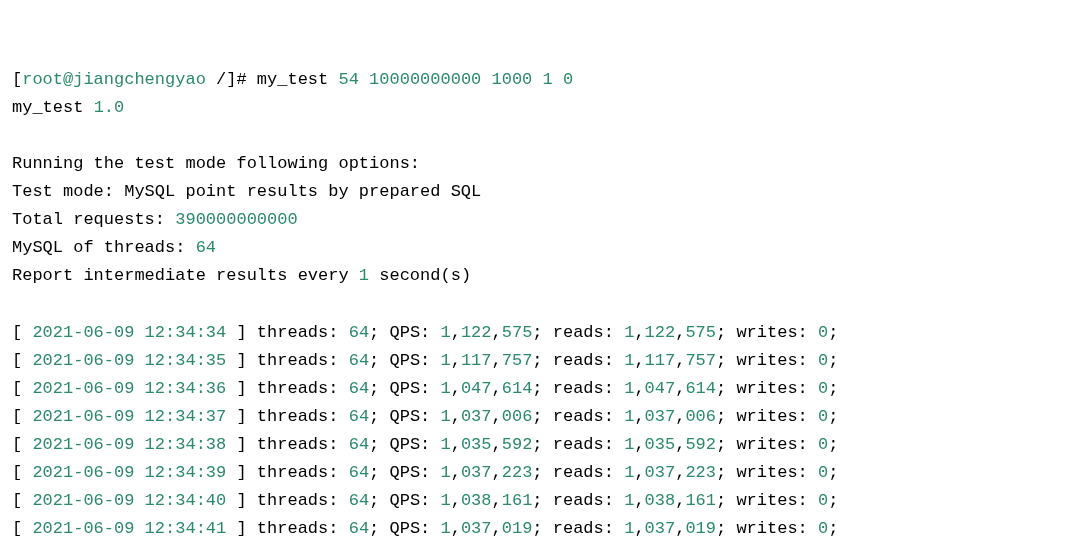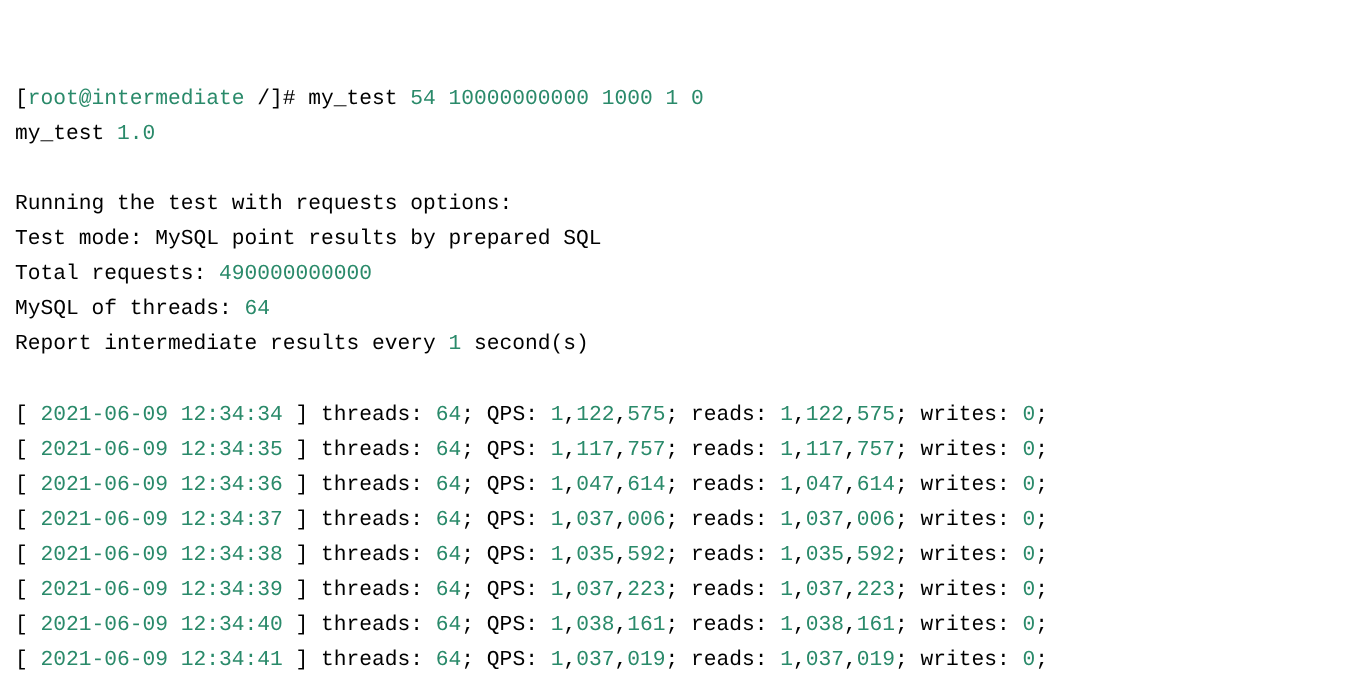--- a/index.html
+++ b/index.html
@@ -15,26 +15,26 @@
       color: #000000;
       padding: 10px 12px;
       white-space: pre;
     }
     .green { color: #2a8a6a; }
     .row   { display: inline; text-align: center; }
   </style>
 </head>
 <body>
 
-<div><span>[</span><span class="green">root@intermediate </span><span>/</span><span>]# </span><span>my_test </span><span class="green">54 10000000000 1000 1 0</span>
+<div><span>[</span><span class="green">root@jiangchengyao </span><span>/</span><span>]# </span><span>my_test </span><span class="green">54 10000000000 1000 1 0</span>
 <span>my_test </span><span class="green">1.0</span>
 
-<span>Running the test with requests options:</span>
+<span>Running the test mode following options:</span>
 <span>Test mode: MySQL point results by prepared SQL</span>
-<span>Total requests: </span><span class="green">490000000000</span>
+<span>Total requests: </span><span class="green">390000000000</span>
 <span>MySQL of threads: </span><span class="green">64</span>
 <span>Report intermediate results every </span><span class="green">1</span><span> second(s)</span>
 
 <div id="rows-container"><span class="row"><span>[ </span><span class="green">2021-06-09 12:34:34</span><span> ]</span><span> threads: </span><span class="green">64</span><span>; QPS: </span><span class="green">1</span><span>,</span><span class="green">122</span><span>,</span><span class="green">575</span><span>; reads: </span><span class="green">1</span><span>,</span><span class="green">122</span><span>,</span><span class="green">575</span><span>; writes: </span><span class="green">0</span><span>;</span></span>
 <span class="row"><span>[ </span><span class="green">2021-06-09 12:34:35</span><span> ]</span><span> threads: </span><span class="green">64</span><span>; QPS: </span><span class="green">1</span><span>,</span><span class="green">117</span><span>,</span><span class="green">757</span><span>; reads: </span><span class="green">1</span><span>,</span><span class="green">117</span><span>,</span><span class="green">757</span><span>; writes: </span><span class="green">0</span><span>;</span></span>
 <span class="row"><span>[ </span><span class="green">2021-06-09 12:34:36</span><span> ]</span><span> threads: </span><span class="green">64</span><span>; QPS: </span><span class="green">1</span><span>,</span><span class="green">047</span><span>,</span><span class="green">614</span><span>; reads: </span><span class="green">1</span><span>,</span><span class="green">047</span><span>,</span><span class="green">614</span><span>; writes: </span><span class="green">0</span><span>;</span></span>
 <span class="row"><span>[ </span><span class="green">2021-06-09 12:34:37</span><span> ]</span><span> threads: </span><span class="green">64</span><span>; QPS: </span><span class="green">1</span><span>,</span><span class="green">037</span><span>,</span><span class="green">006</span><span>; reads: </span><span class="green">1</span><span>,</span><span class="green">037</span><span>,</span><span class="green">006</span><span>; writes: </span><span class="green">0</span><span>;</span></span>
 <span class="row"><span>[ </span><span class="green">2021-06-09 12:34:38</span><span> ]</span><span> threads: </span><span class="green">64</span><span>; QPS: </span><span class="green">1</span><span>,</span><span class="green">035</span><span>,</span><span class="green">592</span><span>; reads: </span><span class="green">1</span><span>,</span><span class="green">035</span><span>,</span><span class="green">592</span><span>; writes: </span><span class="green">0</span><span>;</span></span>
 <span class="row"><span>[ </span><span class="green">2021-06-09 12:34:39</span><span> ]</span><span> threads: </span><span class="green">64</span><span>; QPS: </span><span class="green">1</span><span>,</span><span class="green">037</span><span>,</span><span class="green">223</span><span>; reads: </span><span class="green">1</span><span>,</span><span class="green">037</span><span>,</span><span class="green">223</span><span>; writes: </span><span class="green">0</span><span>;</span></span>
 <span class="row"><span>[ </span><span class="green">2021-06-09 12:34:40</span><span> ]</span><span> threads: </span><span class="green">64</span><span>; QPS: </span><span class="green">1</span><span>,</span><span class="green">038</span><span>,</span><span class="green">161</span><span>; reads: </span><span class="green">1</span><span>,</span><span class="green">038</span><span>,</span><span class="green">161</span><span>; writes: </span><span class="green">0</span><span>;</span></span>

